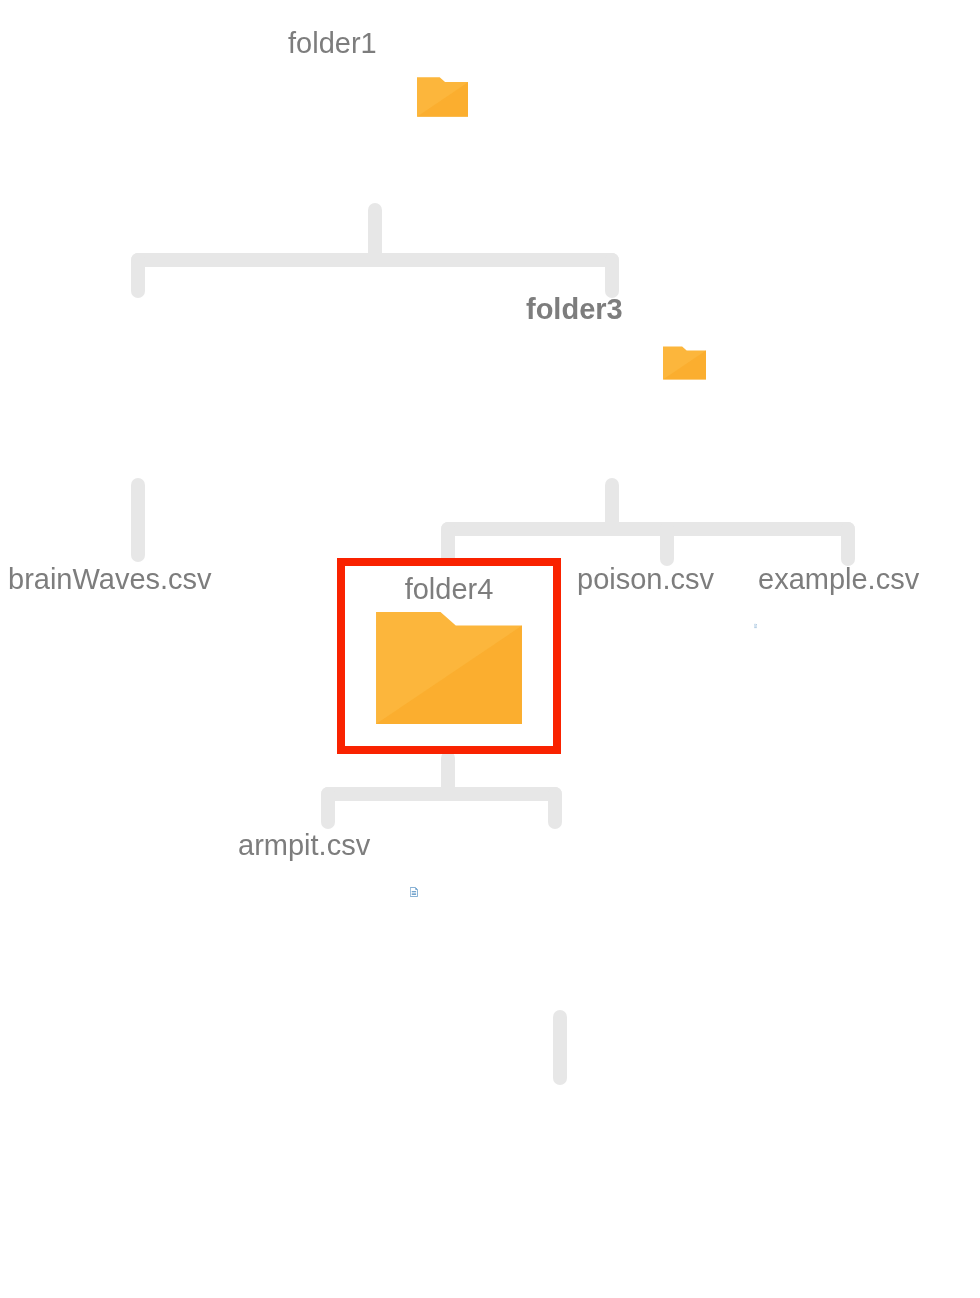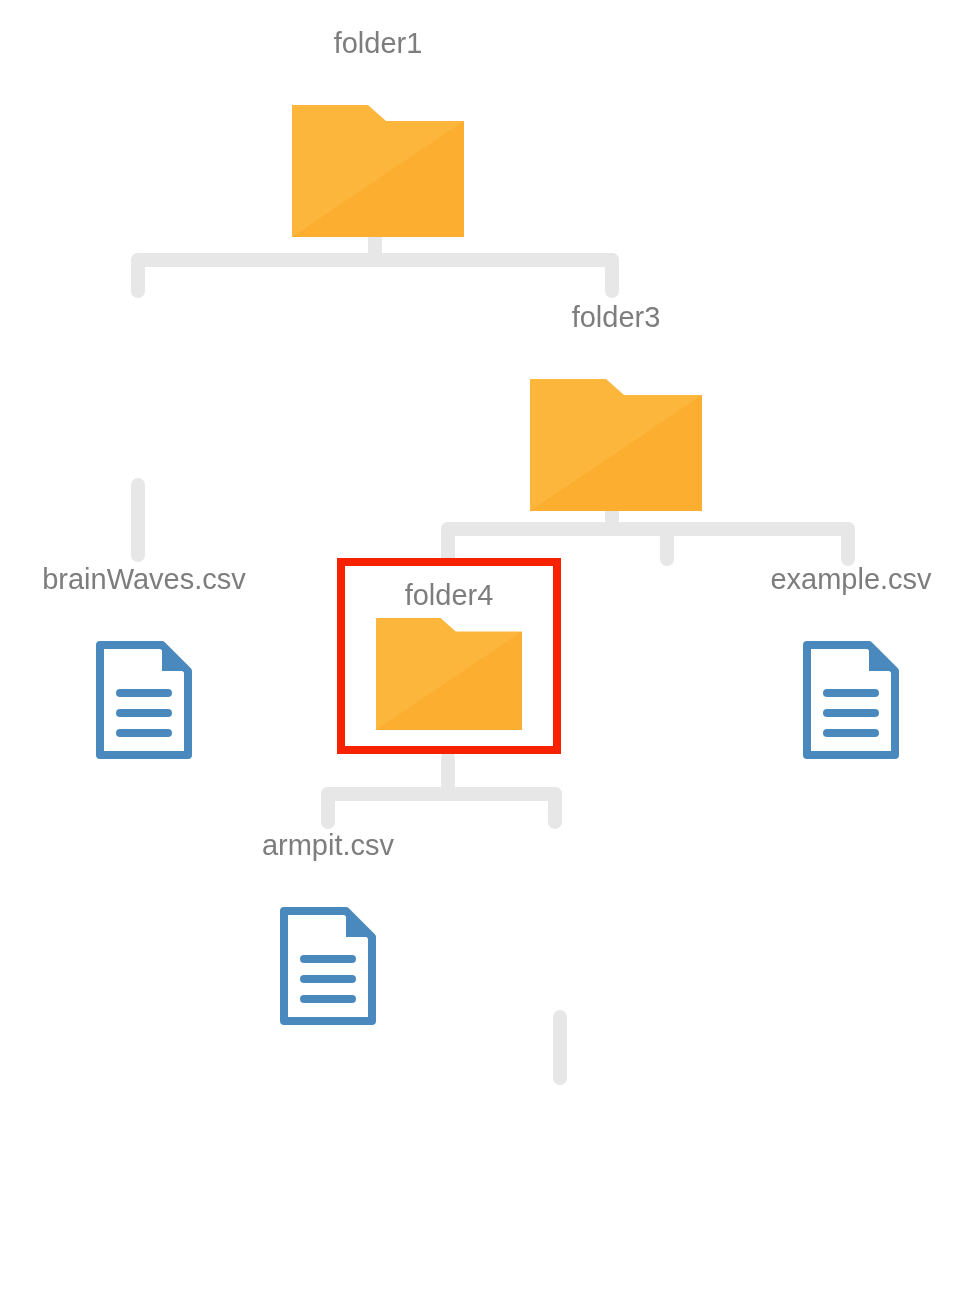--- a/index.html
+++ b/index.html
@@ -24,22 +24,21 @@
     position: absolute;
     background: #e7e7e7;
   }
   .conn.v { border-radius: 7px; }
   .conn.h { border-radius: 7px; }
 
   
   .node {
     position: absolute;
     display: flex;
-    flex-direction: column;
-    align-items: center;
+    flex-direction: row;
     gap: 40px;
   }
   .node-label {
     color: #7d7d7d;
     font-size: 29px;
     line-height: 34px;
     white-space: nowrap;
     letter-spacing: 0px;
     text-align: center;
   }
@@ -51,21 +50,21 @@
   
   .highlight-box {
     position: absolute;
     border: 8px solid #f92200;
     background: #ffffff;
     display: flex;
     flex-direction: column;
     align-items: center;
     justify-content: flex-start;
   }
-  .highlight-box .node-label { margin-top: 12px; }
+  .highlight-box .node-label { margin-top: 6px; }
   .highlight-box .node-icon { margin-top: 6px; }
 </style>
 </head>
 <body>
 
 <div id="canvas">
 
   <div class="conn v" style="left:368px; top:203px; width:14px; height:58px;"></div>
 
   <div class="conn h" style="left:131px; top:253px; width:488px; height:14px;"></div>
@@ -98,47 +97,57 @@
 
   <div class="node" style="left:288px; top:26px; width:180px;">
     <div class="node-label">folder1</div>
     <svg class="node-icon" width="172" height="132" viewBox="0 0 172 132">
       <path d="M0,0 H76 L94,16 H172 V132 H0 Z" fill="#FCB63C"></path>
       <path d="M172,16 V132 H0 Z" fill="#F9A825" opacity="0.55"></path>
     </svg>
   </div>
 
 
-  <div class="node" style="left:526px; top:300px; width:180px;">
+  <div class="node" style="left:526px; top:292px; width:180px;font-weight:bold;">
     <div class="node-label">folder3</div>
     <svg class="node-icon" width="172" height="132" viewBox="0 0 172 132">
       <path d="M0,0 H76 L94,16 H172 V132 H0 Z" fill="#FCB63C"></path>
       <path d="M172,16 V132 H0 Z" fill="#F9A825" opacity="0.55"></path>
     </svg>
   </div>
 
-  <div class="node" style="left:24px; top:562px; width:240px;">
+  <div class="node" style="left:8px; top:562px; width:240px;">
     <div class="node-label">brainWaves.csv</div>
     <svg class="node-icon" width="96" height="118" viewBox="0 0 96 118">
       <path d="M4,4 H66 L92,30 V114 H4 Z" fill="#ffffff" stroke="#4A89BE" stroke-width="8" stroke-linejoin="round"></path>
       <path d="M66,4 L92,30 H66 Z" fill="#4A89BE"></path>
       <rect x="20" y="48" width="56" height="8" rx="4" fill="#4A89BE"></rect>
       <rect x="20" y="68" width="56" height="8" rx="4" fill="#4A89BE"></rect>
       <rect x="20" y="88" width="56" height="8" rx="4" fill="#4A89BE"></rect>
     </svg>
   </div>
 
   <div class="highlight-box" style="left:337px; top:558px; width:224px; height:196px;">
     <div class="node-label">folder4</div>
     <svg class="node-icon" width="164" height="112" viewBox="0 0 172 132">
       <path d="M0,0 H76 L94,16 H172 V132 H0 Z" fill="#FCB63C"></path>
       <path d="M172,16 V132 H0 Z" fill="#F9A825" opacity="0.55"></path>
     </svg>
   </div>
 
+  <div class="node" style="left:577px; top:562px; width:180px;">
+    <div class="node-label">poison.csv</div>
+    <svg class="node-icon" width="96" height="118" viewBox="0 0 96 118">
+      <path d="M4,4 H66 L92,30 V114 H4 Z" fill="#ffffff" stroke="#4A89BE" stroke-width="8" stroke-linejoin="round"></path>
+      <path d="M66,4 L92,30 H66 Z" fill="#4A89BE"></path>
+      <rect x="20" y="48" width="56" height="8" rx="4" fill="#4A89BE"></rect>
+      <rect x="20" y="68" width="56" height="8" rx="4" fill="#4A89BE"></rect>
+      <rect x="20" y="88" width="56" height="8" rx="4" fill="#4A89BE"></rect>
+    </svg>
+  </div>
 
   <div class="node" style="left:758px; top:562px; width:186px;">
     <div class="node-label">example.csv</div>
     <svg class="node-icon" width="96" height="118" viewBox="0 0 96 118">
       <path d="M4,4 H66 L92,30 V114 H4 Z" fill="#ffffff" stroke="#4A89BE" stroke-width="8" stroke-linejoin="round"></path>
       <path d="M66,4 L92,30 H66 Z" fill="#4A89BE"></path>
       <rect x="20" y="48" width="56" height="8" rx="4" fill="#4A89BE"></rect>
       <rect x="20" y="68" width="56" height="8" rx="4" fill="#4A89BE"></rect>
       <rect x="20" y="88" width="56" height="8" rx="4" fill="#4A89BE"></rect>
     </svg>

